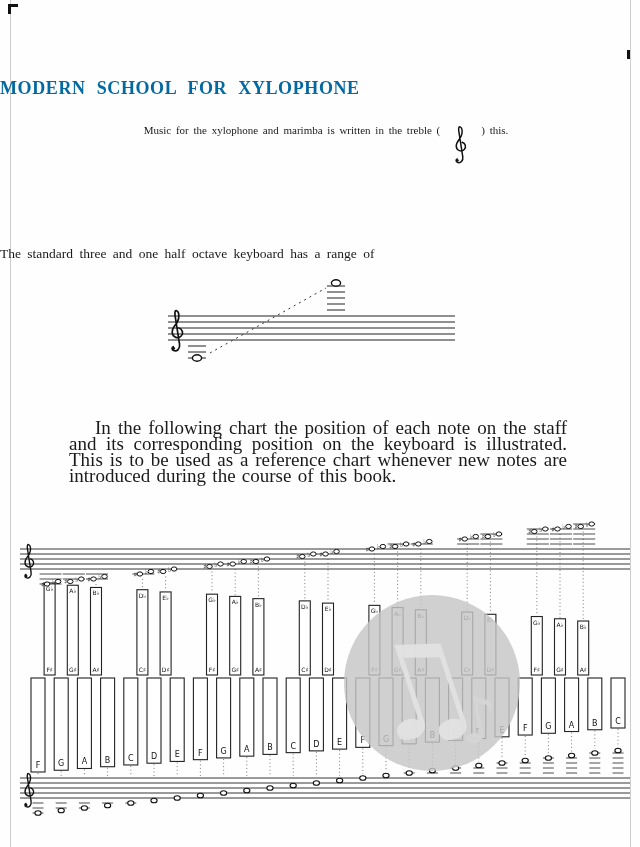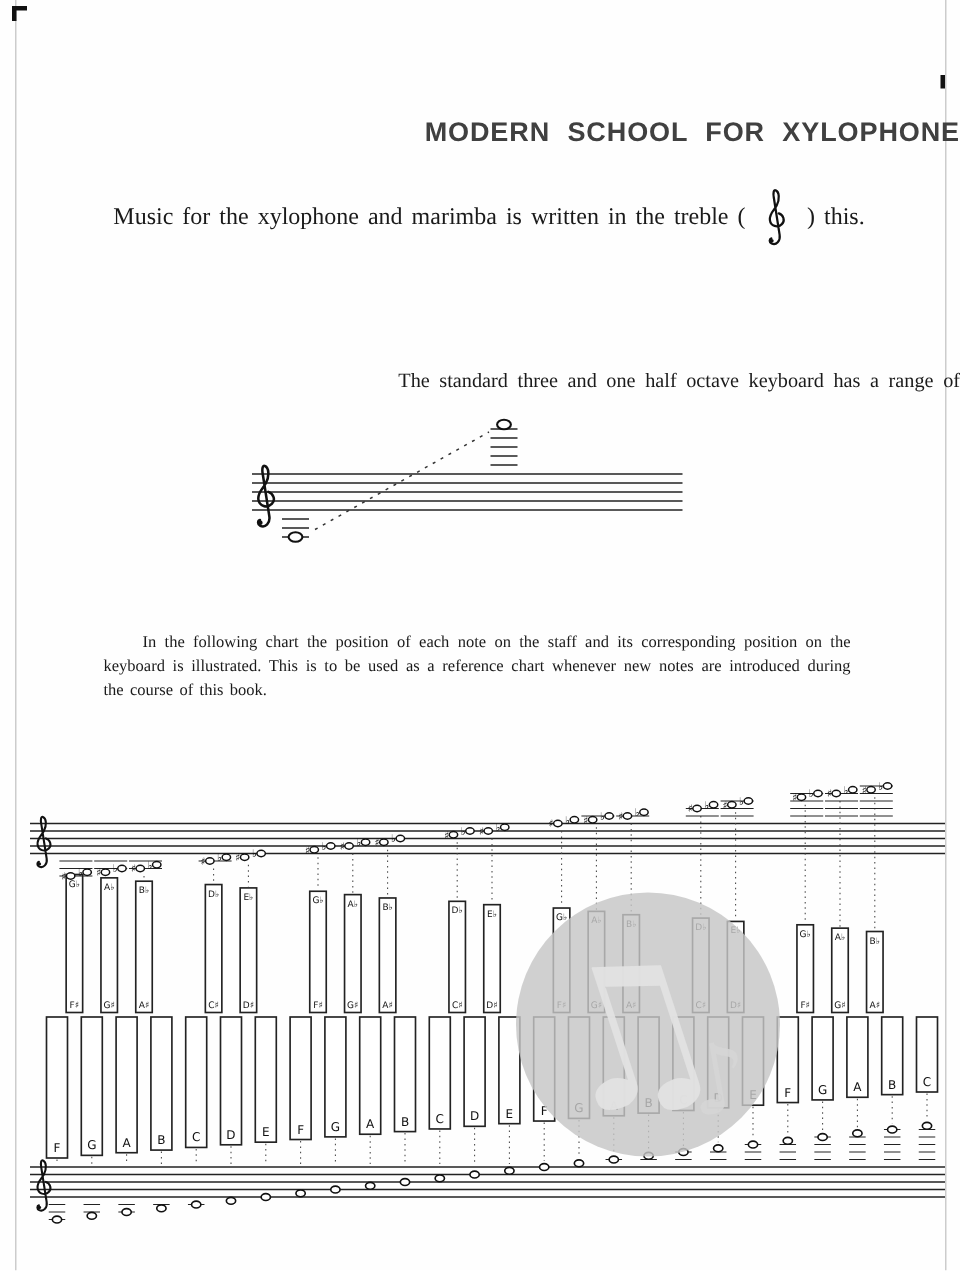--- a/index.html
+++ b/index.html
@@ -6,29 +6,29 @@
   html,body{width:640px;height:847px}
   body{background:#ffffff;font-family:"Liberation Serif",serif;color:#1a1a1a;position:relative;overflow:hidden}
   .page{position:absolute;inset:0;background:#fefefe}
   .edge{position:absolute;top:0;bottom:0;width:1px;background:#cccccc}
   .edge.left{left:10px}
   .edge.right{left:630px}
   .tick{position:absolute;background:#111}
   .tick.tl-v{left:8px;top:4px;width:3px;height:10px}
   .tick.tl-h{left:8px;top:4px;width:10px;height:3px}
   .tick.r{left:627px;top:50px;width:3px;height:9px}
-  .title{position:absolute;top:78px;width:100%;text-align:right;
-         font-family:Liberation Sans, sans-serif;font-size:18px;font-weight:700;
-         letter-spacing:.6px;word-spacing:6px;color:#404040}
+  .title{position:absolute;top:78px;width:100%;text-align:left;
+         font-family:Liberation Serif, serif;font-size:18px;font-weight:700;
+         letter-spacing:.6px;word-spacing:6px;color:#0369a1}
   .intro{position:absolute;top:124px;left:12px;right:0;display:flex;justify-content:center;
-         align-items:center;font-size:16px;word-spacing:2px}
+         font-size:11px;word-spacing:2px}
   .intro .inline-clef{width:15px;height:42px;margin:0 13px;flex:0 0 auto}
-  .range-line{position:absolute;top:246px;width:100%;text-align:right;font-size:13.5px;word-spacing:3px}
+  .range-line{position:absolute;top:246px;width:100%;text-align:left;font-size:13.5px;word-spacing:3px}
   #range-staff{position:absolute;left:160px;top:278px;width:300px;height:92px}
-  .chart-par{position:absolute;top:420px;left:69px;width:498px;font-size:11px;
+  .chart-par{position:absolute;top:420px;left:69px;width:498px;font-size:19px;
              line-height:16px;text-align:justify;text-indent:26px;word-spacing:1.5px}
   #chart{position:absolute;left:0;top:525px;width:640px;height:302px}
   svg{overflow:visible}
   .defs{position:absolute;width:0;height:0}
 </style>
 </head>
 <body>
 
 <div class="page">
   <div class="edge left"></div>

